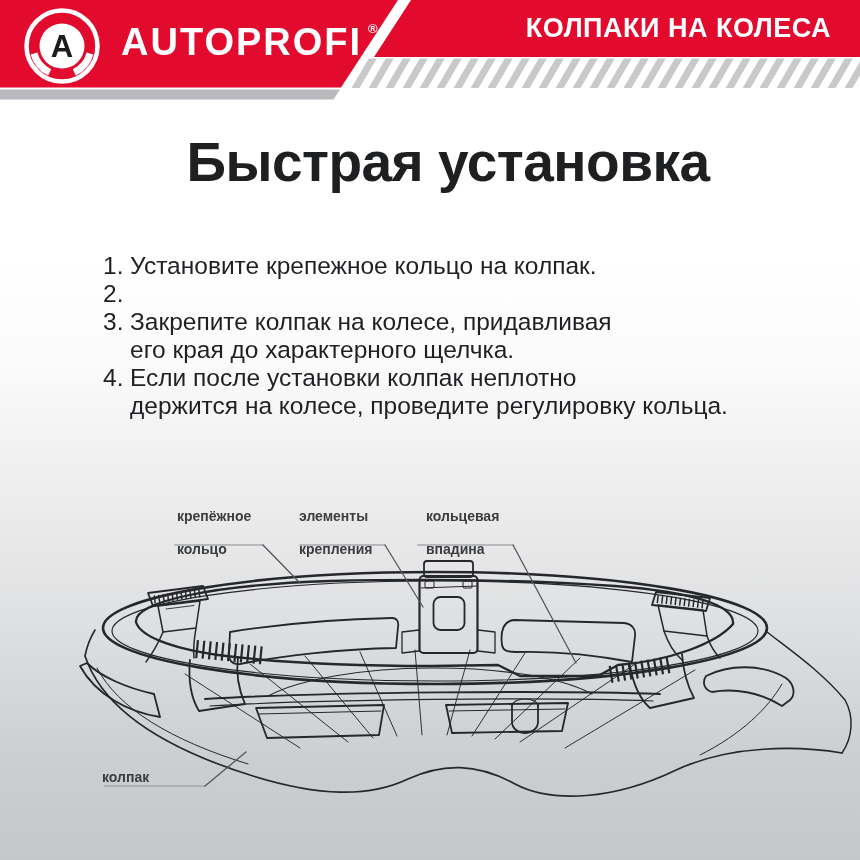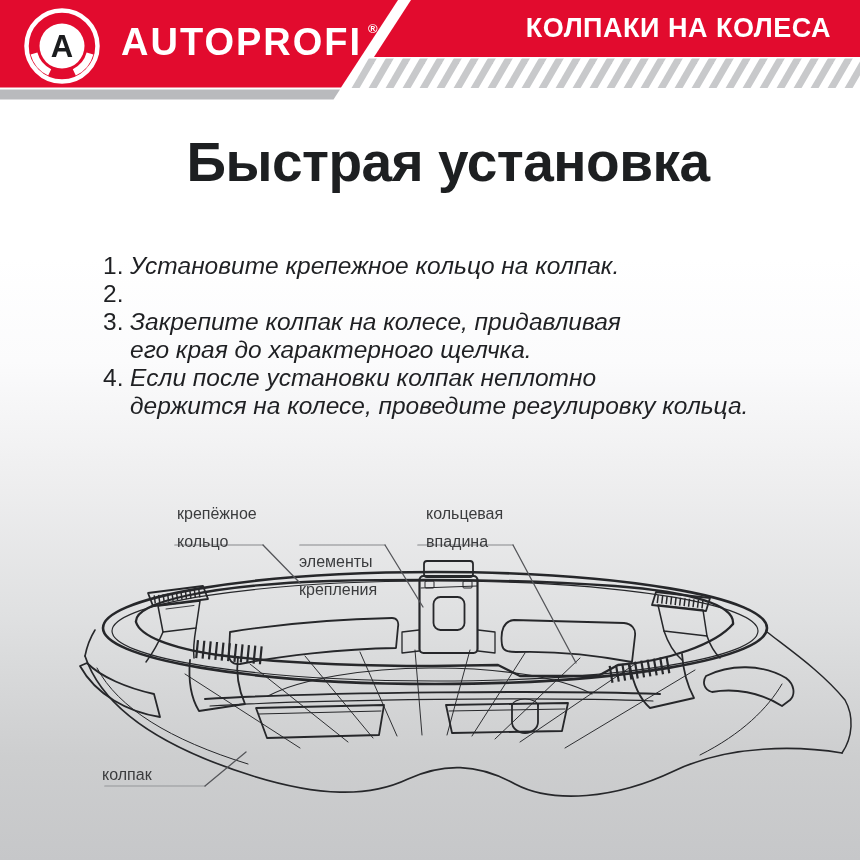--- a/index.html
+++ b/index.html
@@ -10,27 +10,27 @@
   }
   .header-svg{position:absolute;top:0;left:0;display:block;}
   .brand-text{font-family:"Liberation Sans",sans-serif;font-weight:bold;fill:#ffffff;}
   .page-title{
     position:absolute;left:0;top:130px;width:860px;text-align:center;
     font-size:55px;font-weight:bold;letter-spacing:-0.5px;color:#1d1f21;margin-left:18px;
   }
   .instructions{position:absolute;left:103px;top:252px;width:670px;}
   .instr-item{display:flex;font-size:24.5px;line-height:28px;color:#1f2023;}
   .instr-num{flex:none;width:27px;}
-  .instr-text{white-space:pre-line;font-style:italic;}
+  .instr-text{white-space:pre-line;}
   .illus-svg{position:absolute;left:0;top:0;display:block;}
   .diagram-label{
-    position:absolute;font-size:16px;line-height:28px;color:#3b3c3e;white-space:pre-line;
+    position:absolute;font-size:14px;line-height:33px;color:#3b3c3e;white-space:pre-line;font-weight:bold;
   }
   .lbl-a{left:177px;top:500px;}
-  .lbl-b{left:299px;top:500px;margin-top:48px;}
+  .lbl-b{left:299px;top:500px;}
   .lbl-c{left:417px;top:500px;margin-left:9px;}
   .lbl-d{left:102px;top:761px;}
 </style>
 </head>
 <body>
 
 <div class="page">
 
   <svg class="header-svg" width="860" height="102" viewBox="0 0 860 102">
     <defs>

